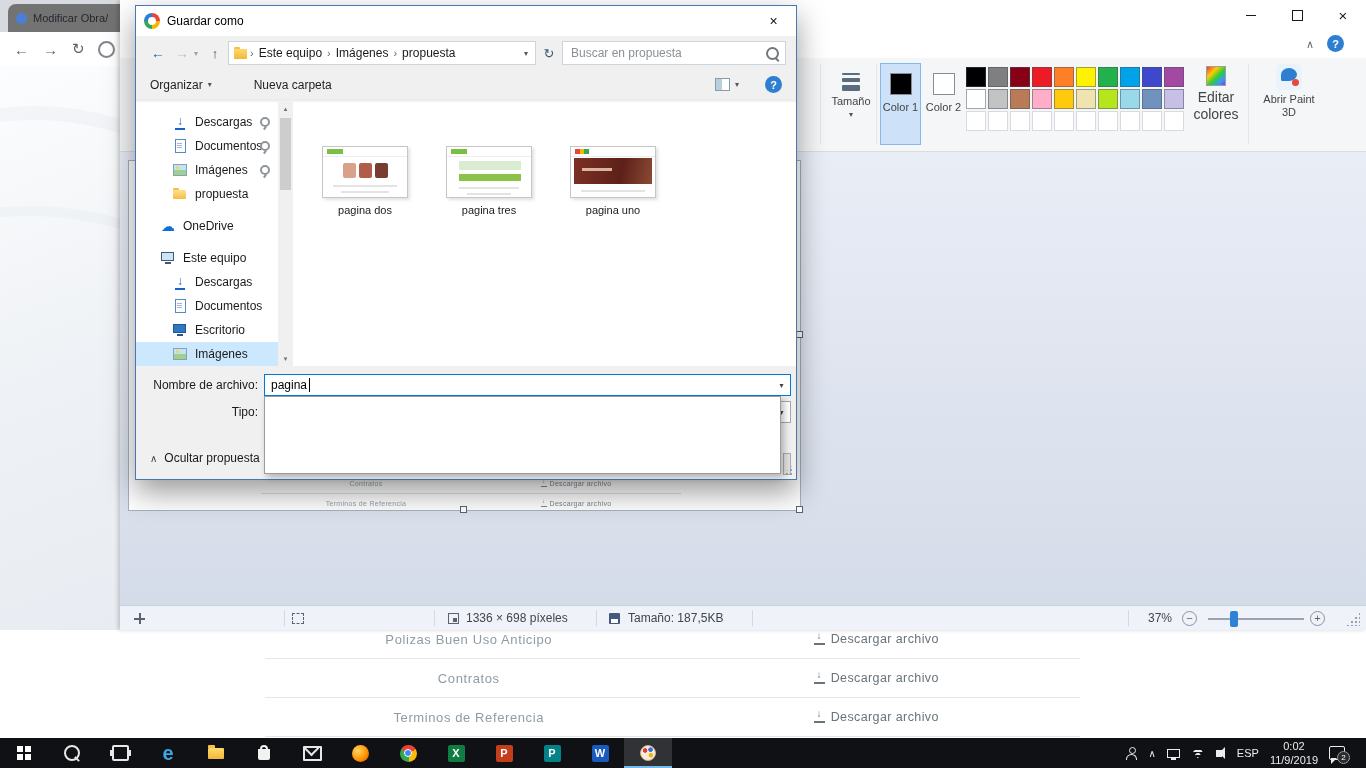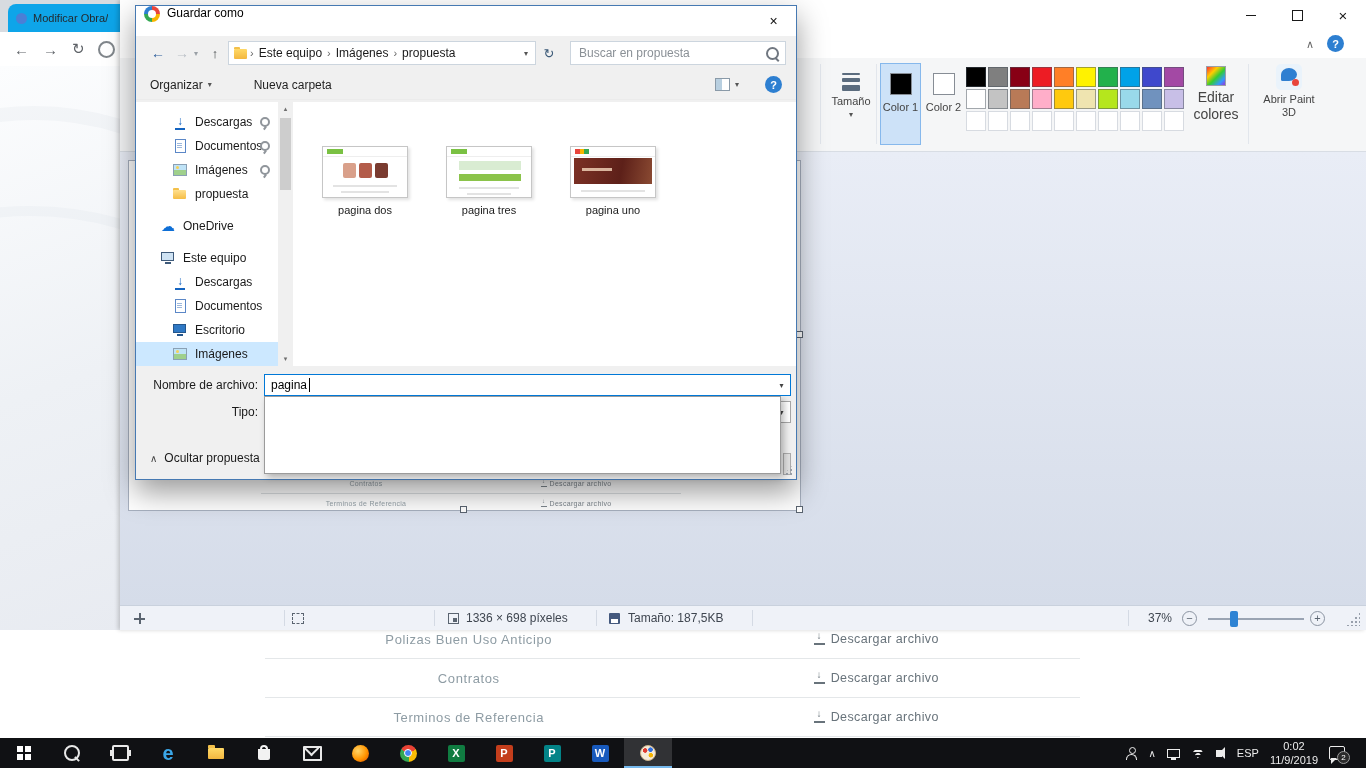--- a/index.html
+++ b/index.html
@@ -1,20 +1,20 @@
 <!DOCTYPE html>
 <html><head>
 <meta charset="utf-8">
 <style>
   html,body{margin:0;padding:0}
   #screen{position:relative;width:1366px;height:768px;overflow:hidden;background:#fff;font-family:"Liberation Sans",sans-serif}
 
   
   .tabstrip{position:absolute;left:0;top:0;width:142px;height:32px;background:#d7dbe0;z-index:1}
-  .tab{position:absolute;left:8px;top:4px;width:134px;height:28px;background:#0ea5e9;border-radius:8px 8px 0 0;display:flex;align-items:center;gap:6px;padding:0 8px;box-sizing:border-box}
+  .tab{position:absolute;left:8px;top:4px;width:134px;height:28px;background:#737373;border-radius:8px 8px 0 0;display:flex;align-items:center;gap:6px;padding:0 8px;box-sizing:border-box}
   .favicon{width:11px;height:11px;border-radius:50%;background:#4b7fd6;flex:0 0 11px}
   .tab-title{font-size:11px;color:#24292e;white-space:nowrap;overflow:hidden}
   .btoolbar{position:absolute;left:0;top:32px;width:142px;height:34px;background:#fff;z-index:1;display:flex;align-items:center;color:#5f6368}
   .nav-glyph{font-size:15px;margin-left:14px}
   .half-ring{width:13px;height:13px;border:2px solid #80868b;border-radius:50%;margin-left:13px}
   .page-left{position:absolute;left:0;top:66px;width:120px;height:572px;background:linear-gradient(160deg,#fcfdfe 0%,#eef1f5 55%,#e8ebf1 100%);z-index:1;overflow:hidden}
   .page-left::before{content:"";position:absolute;left:-260px;top:40px;width:560px;height:560px;border-radius:50%;border:14px solid rgba(140,150,170,.06)}
   .page-left::after{content:"";position:absolute;left:-300px;top:140px;width:640px;height:640px;border-radius:50%;border:10px solid rgba(140,150,170,.05)}
   .page-bottom{position:absolute;left:0;top:630px;width:1360px;height:108px;background:#fff;z-index:1;overflow:hidden}
   .rowtable{position:absolute;left:265px;top:-10px;width:815px}
@@ -80,38 +80,38 @@
   .st-text{position:absolute;top:5px;white-space:nowrap}
   .st-disk{position:absolute;left:489px;top:7px;width:11px;height:11px;background:#44597e;border-radius:1px}
   .st-disk::after{content:"";position:absolute;left:2px;bottom:1px;width:7px;height:4px;background:#fff}
   .zoom-btn{position:absolute;top:5px;width:15px;height:15px;border:1px solid #8b94a2;border-radius:50%;box-sizing:border-box;color:#5a6470;font-size:11px;line-height:12px;text-align:center}
   .zoom-track{position:absolute;left:1088px;top:12px;width:96px;height:2px;background:#9aa4b3}
   .zoom-thumb{position:absolute;left:22px;top:-7px;width:8px;height:16px;background:#2e83d4;border-radius:2px}
   .st-grip{position:absolute;right:6px;bottom:4px;width:14px;height:14px;background-image:radial-gradient(#98a0ac 1px,transparent 1.2px);background-size:4px 4px;clip-path:polygon(100% 0,100% 100%,0 100%)}
 
   
   .dialog{position:absolute;left:135px;top:5px;width:660px;height:473px;background:#f0f0f0;border:1px solid #4679b2;box-shadow:0 12px 28px rgba(0,0,0,.4);z-index:40}
-  .dtitle{position:absolute;left:0;top:0;width:100%;height:30px;background:#fff;display:flex;}
+  .dtitle{position:absolute;left:0;top:0;width:100%;height:30px;background:#fff;display:flex;align-items:center}
   .dicon{width:16px;height:16px;margin:0 7px 0 8px;border-radius:50%;background:conic-gradient(#e8453c 0 25%,#f7b500 0 50%,#34a853 0 75%,#2d7fd1 0 100%);position:relative;flex:0 0 16px}
   .dicon::after{content:"";position:absolute;left:4px;top:4px;width:8px;height:8px;border-radius:50%;background:#fff}
   .dtitle-text{font-size:12px;color:#000;flex:1}
   .dclose{width:45px;height:30px;display:flex;align-items:center;justify-content:center;font-size:14px;color:#111}
   .dnav{position:absolute;left:0;top:33px;width:100%;height:28px;display:flex;align-items:center;padding:0 10px;box-sizing:border-box}
   .nbtn{font-size:14px;color:#2b5d9b;width:24px;text-align:center}
   .nbtn.disabled{color:#b9bfc6}
   .fwd-dd{font-size:8px;color:#9aa0a6;width:10px}
   .upbtn{font-size:13px;color:#3c4043;width:22px;text-align:center}
   .addressbar{height:24px;flex:0 0 308px;background:#fff;border:1px solid #ccd5de;display:flex;align-items:center;padding:0 5px;box-sizing:border-box;gap:3px;margin-left:2px}
   .mini-folder{width:13px;height:10px;background:linear-gradient(#ffd967,#f3b73f);border-radius:1px;position:relative;flex:0 0 13px;margin-top:2px}
   .mini-folder::before{content:"";position:absolute;top:-2px;left:0;width:6px;height:2px;background:#f3c04a;border-radius:1px 1px 0 0}
   .crumb{font-size:12px;color:#1a1a1a;padding:0 2px;white-space:nowrap}
   .crumb-sep{font-size:11px;color:#666}
   .addr-dd{margin-left:auto;font-size:8px;color:#555;padding-right:2px}
   .refreshbtn{width:26px;text-align:center;font-size:13px;color:#3c5a78}
-  .searchbox{height:24px;flex:1;background:#fff;border:1px solid #ccd5de;display:flex;align-items:center;padding:0 6px;box-sizing:border-box;margin-left:8px}
+  .searchbox{height:24px;flex:1;background:#fff;border:1px solid #ccd5de;display:flex;align-items:center;padding:0 6px;box-sizing:border-box;margin-left:0}
   .searchbox input{border:0;outline:0;flex:1;font-size:12px;font-family:inherit;color:#444;background:transparent;min-width:0}
   .searchbox input::placeholder{color:#8a9096}
   .mag{width:9px;height:9px;border:2px solid #707780;border-radius:50%;position:relative;flex:0 0 9px;margin-left:4px}
   .mag::after{content:"";position:absolute;left:8px;top:8px;width:2px;height:5px;background:#707780;transform:rotate(-45deg)}
   .dtoolbar{position:absolute;left:0;top:64px;width:100%;height:30px;display:flex;align-items:center;padding:0 14px;box-sizing:border-box;font-size:12px;color:#1f1f1f;border-bottom:1px solid #ebebeb}
   .orgbtn{display:flex;align-items:center;gap:5px}
   .tool-dd{font-size:8px;color:#555}
   .newfolder{margin-left:42px}
   .viewbtn{margin-left:auto;display:flex;align-items:center;gap:5px}
   .view-ic{width:15px;height:13px;border:1px solid #8a9aa8;box-sizing:border-box;background:linear-gradient(90deg,#b8cfe0 0 6px,#fff 6px)}

